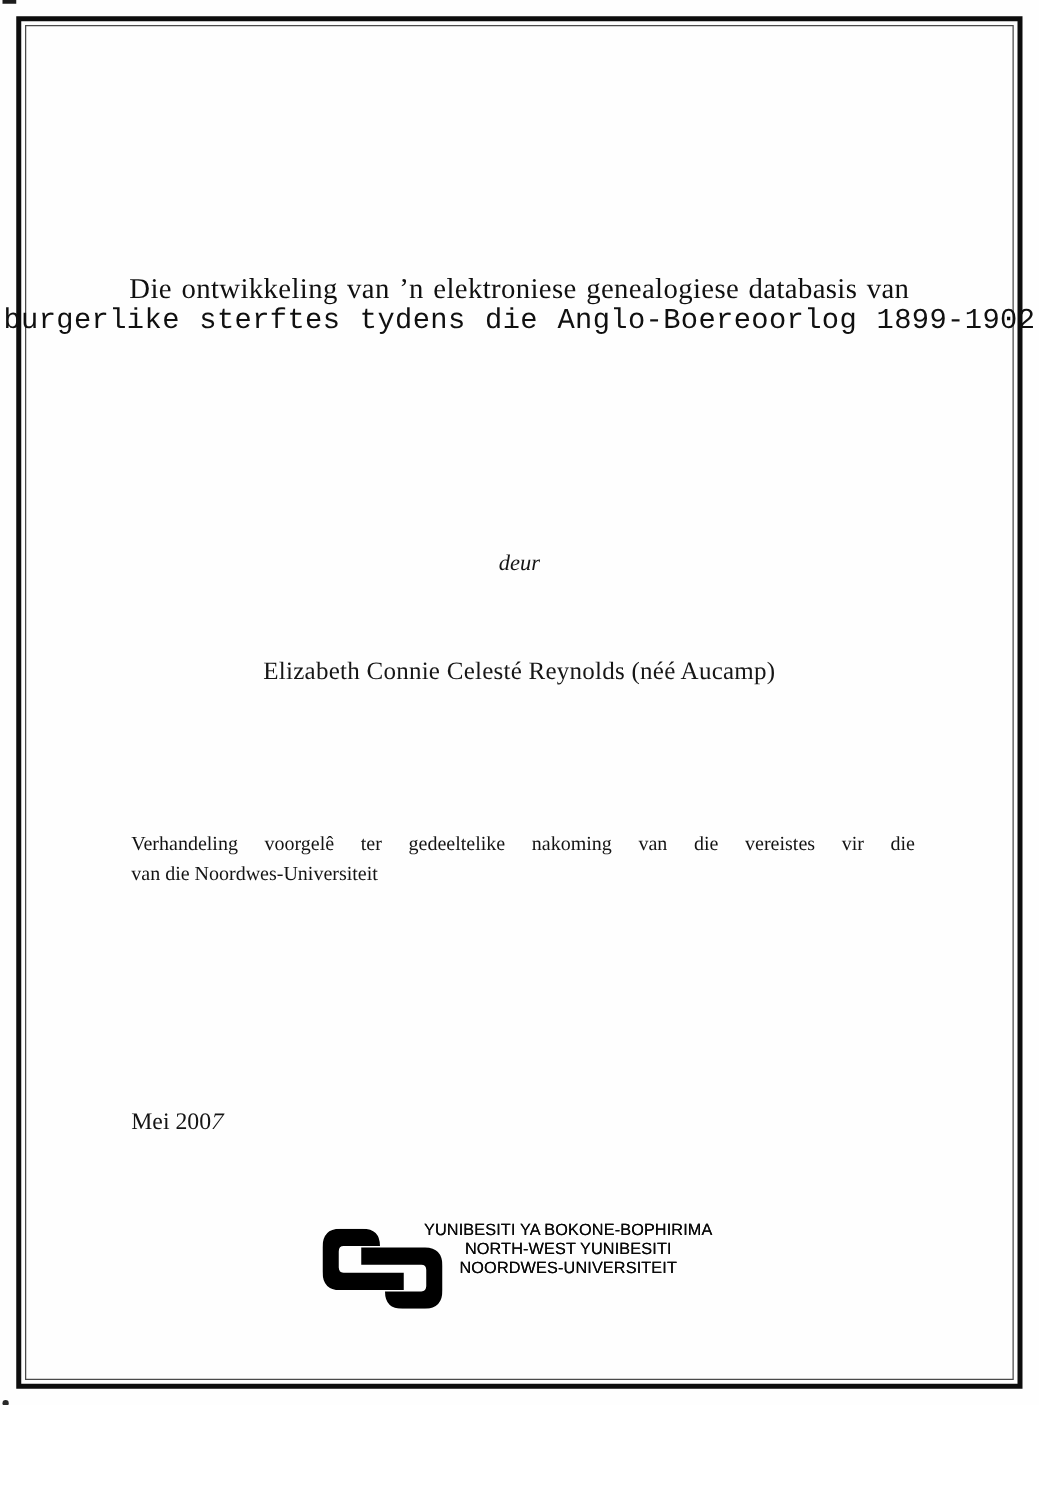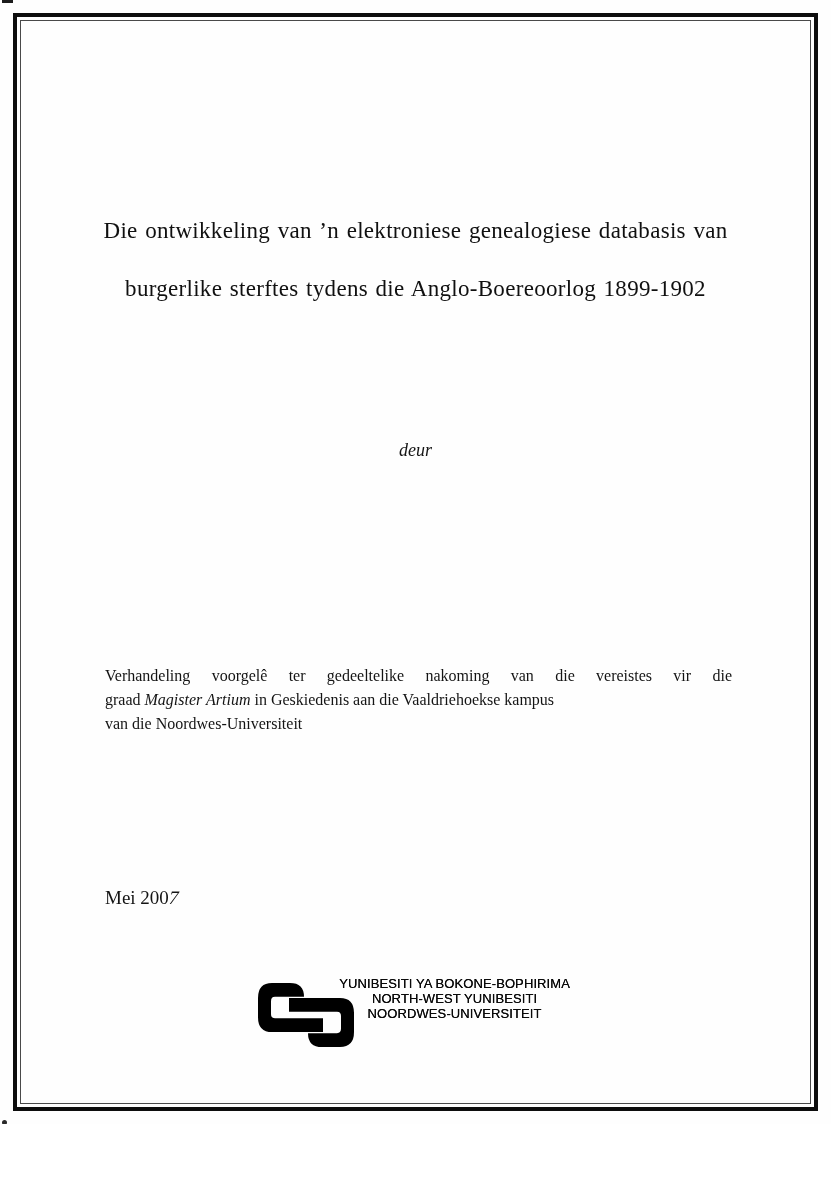--- a/index.html
+++ b/index.html
@@ -60,28 +60,28 @@
 </head>
 <body>
 
 <div class="page">
 
   <div class="frame-outer"></div>
   <div class="frame-inner"></div>
 
   <div class="abs center title-line" style="top:218px;">Die ontwikkeling van ’n elektroniese genealogiese databasis van</div>
 
-  <div class="abs center title-line" style="top:276px;">burgerlike sterftes tydens die Anglo-Boereoorlog 1899-1902</div>
+  <div class="abs center title-line" style="top:243px;font-family:Liberation Mono, monospace;">burgerlike sterftes tydens die Anglo-Boereoorlog 1899-1902</div>
 
   <div class="abs center byline" style="top:440px;font-style:italic;">deur</div>
 
+  <div class="abs center author" style="top:526px;">Elizabeth Connie Celesté Reynolds (néé Aucamp)</div>
 
   <div class="abs statement" style="top:664px;">
     <div class="line justify">Verhandeling voorgelê ter gedeeltelike nakoming van die vereistes vir die</div>
-    <div class="line"><span>graad </span><span class="it">Magister Artium</span><span> in Geskiedenis aan die Vaaldriehoekse kampus</span></div>
     <div class="line">van die Noordwes-Universiteit</div>
   </div>
 
   <div class="abs supervisor-block" style="top:886px;">
     <div class="line"><span>Mei 200</span><span class="date-digit">7</span></div>
   </div>
 
   <svg class="logo-mark" viewBox="0 0 96 60" preserveAspectRatio="none">
     <path fill="#000000" d="M14 0 H32 Q46 0 46 13 H17 Q13 13 13 17 V29 Q13 33 17 33 H65 V46 H14 Q0 46 0 32 V14 Q0 0 14 0 Z"></path>
     <path fill="#000000" d="M82 60 H64 Q50 60 50 47 H79 Q83 47 83 43 V31 Q83 27 79 27 H31 V14 H82 Q96 14 96 28 V46 Q96 60 82 60 Z"></path>

